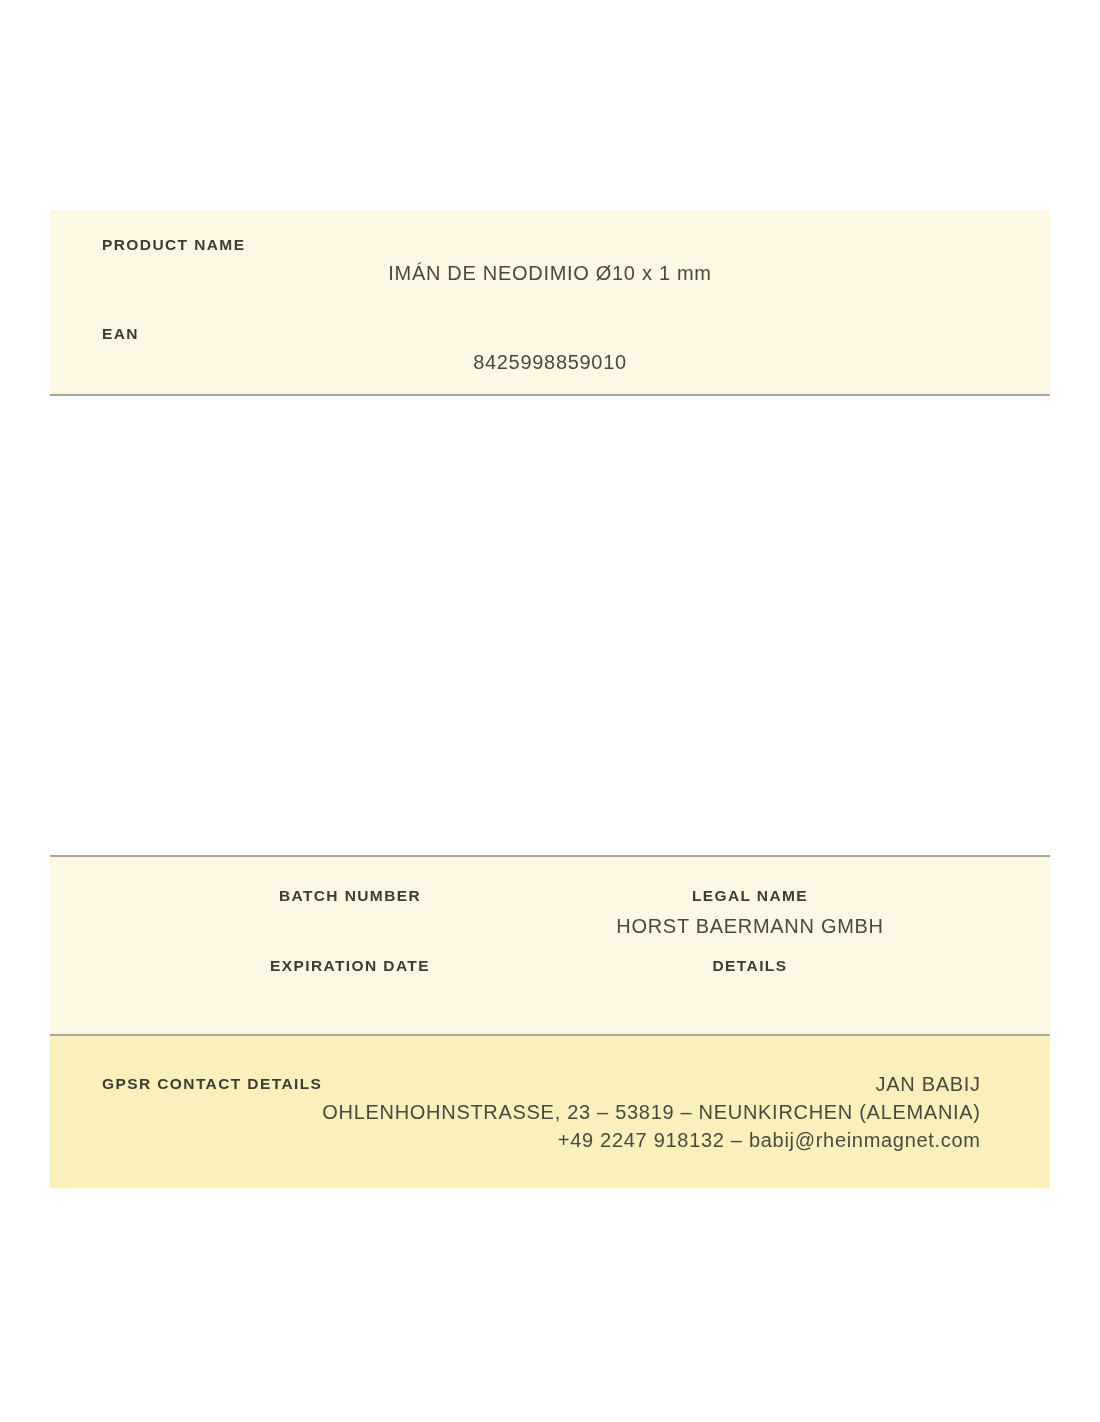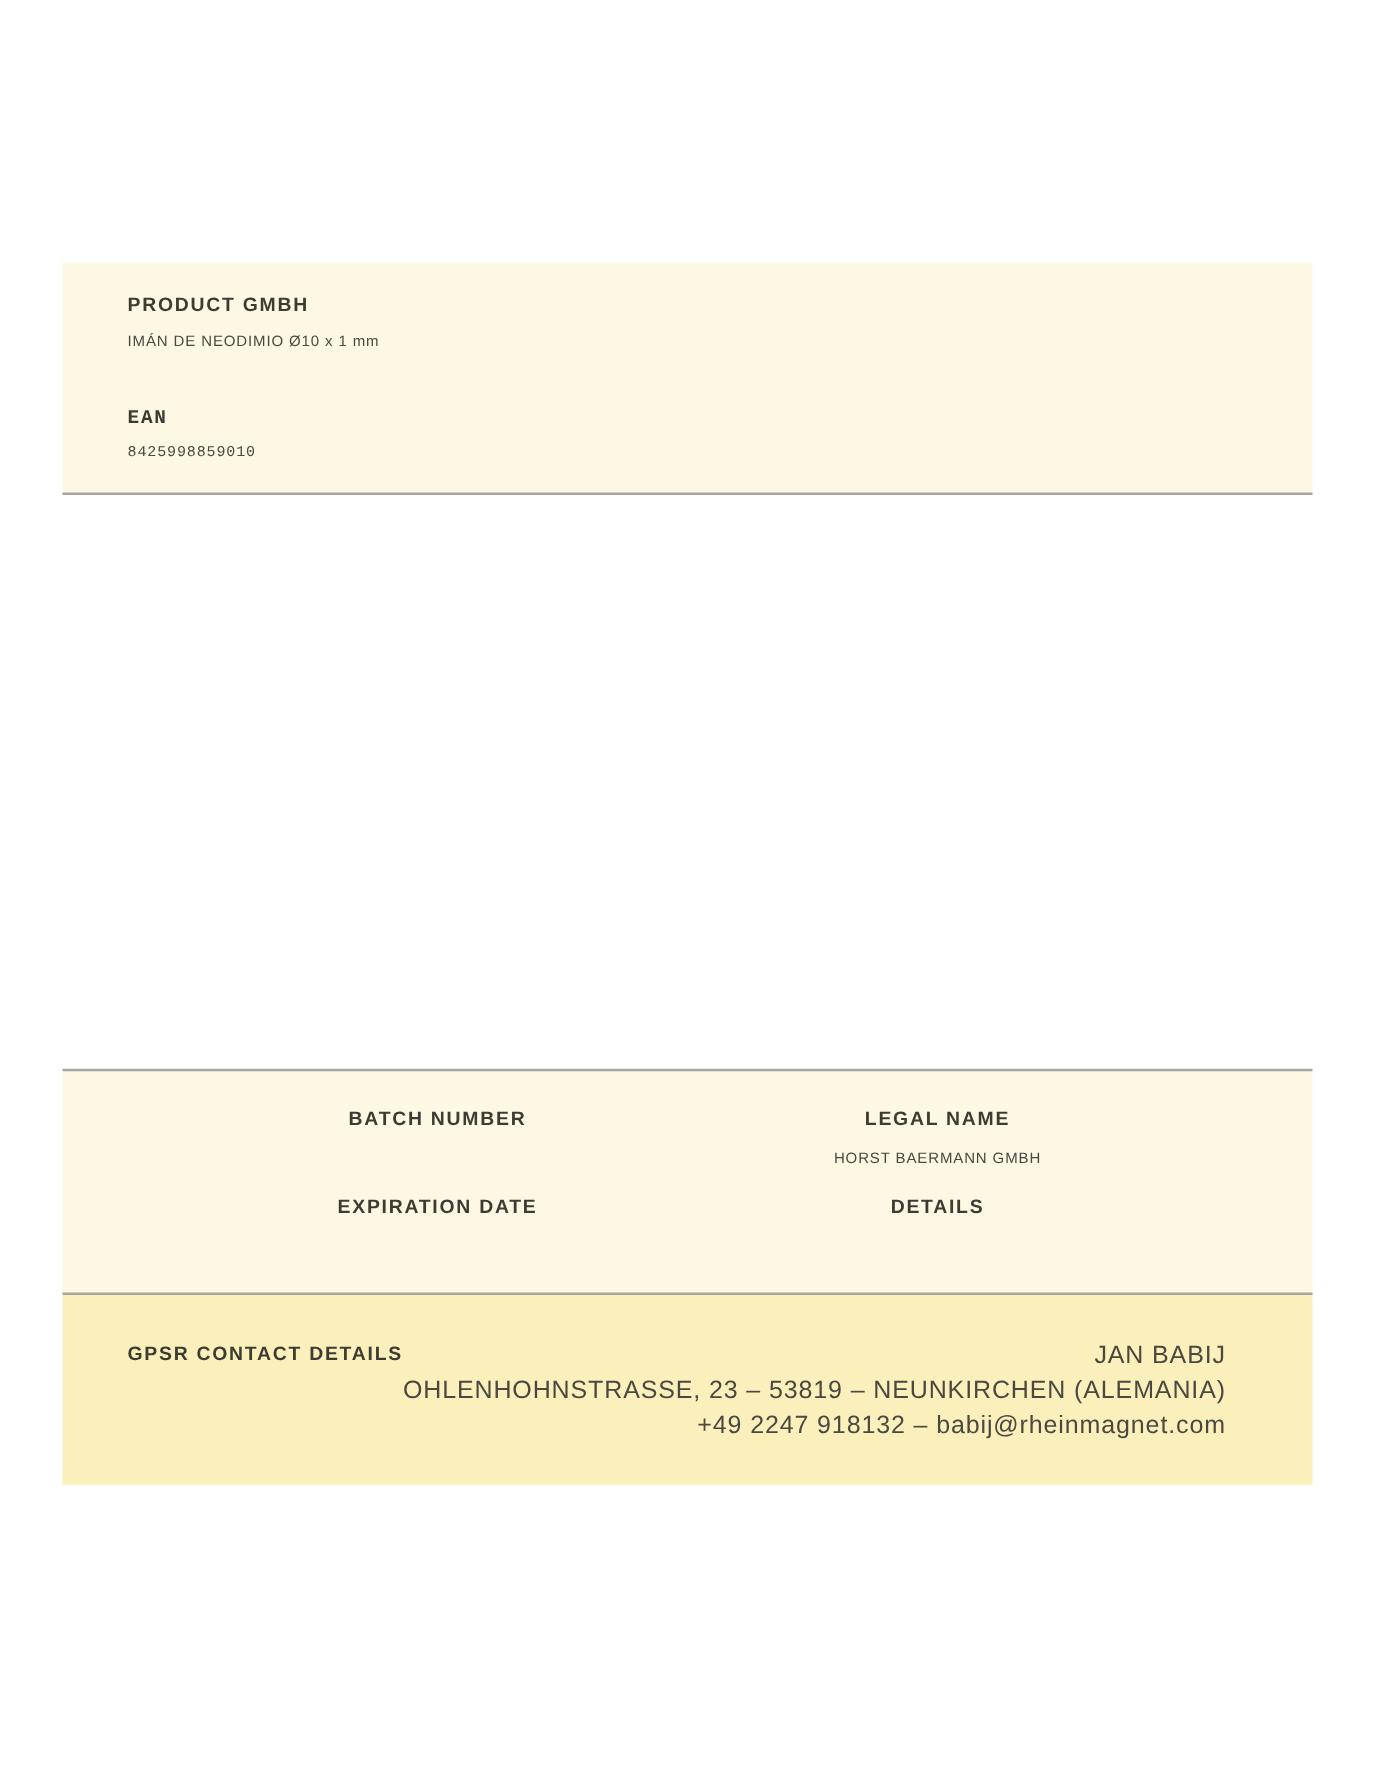--- a/index.html
+++ b/index.html
@@ -23,35 +23,36 @@
     margin-right: 50px;
     box-sizing: border-box;
   }
   
   .panel-product {
     margin-top: 210px;
     background: var(--panel-cream, #fdf8e4);
     border-bottom: 2px solid var(--divider, #a7a69e);
     padding: 26px 52px 22px 52px;
   }
-  .field + .field { margin-top: 42px; font-family: Liberation Mono, monospace; }
+  .field + .field { margin-top: 42px; }
   .label {
     font-weight: bold;
     font-size: 15.5px;
     letter-spacing: 1.4px;
     color: var(--label-text, #3d3c32);
     line-height: 18px;
   }
   .value {
-    font-size: 12px;
+    font-size: 20px;
     letter-spacing: 0.7px;
     color: var(--value-text, #4a4940);
     line-height: 19px;
     min-height: 19px;
     margin-top: 10px;
+    text-align: center;
   }
   
   .panel-batch {
     margin-top: 459px;
     background: var(--panel-cream, #fdf8e4);
     border-top: 2px solid var(--divider, #a7a69e);
     border-bottom: 2px solid var(--divider, #a7a69e);
     padding: 30px 100px 28px 100px;
   }
   .grid {
@@ -80,21 +81,21 @@
     white-space: nowrap;
   }
 </style>
 </head>
 <body>
 
 <div class="page">
 
   <section class="panel panel-product">
     <div class="field">
-      <div class="label">PRODUCT GMBH</div>
+      <div class="label">PRODUCT NAME</div>
       <div class="value">IMÁN DE NEODIMIO Ø10 x 1 mm</div>
     </div>
     <div class="field">
       <div class="label">EAN</div>
       <div class="value">8425998859010</div>
     </div>
   </section>
 
   <section class="panel panel-batch">
     <div class="grid">

